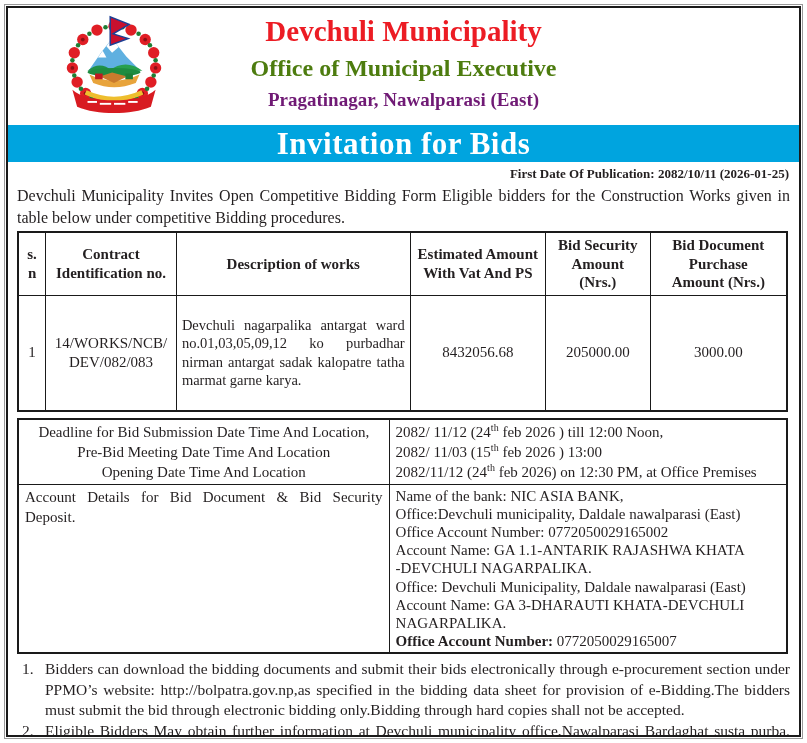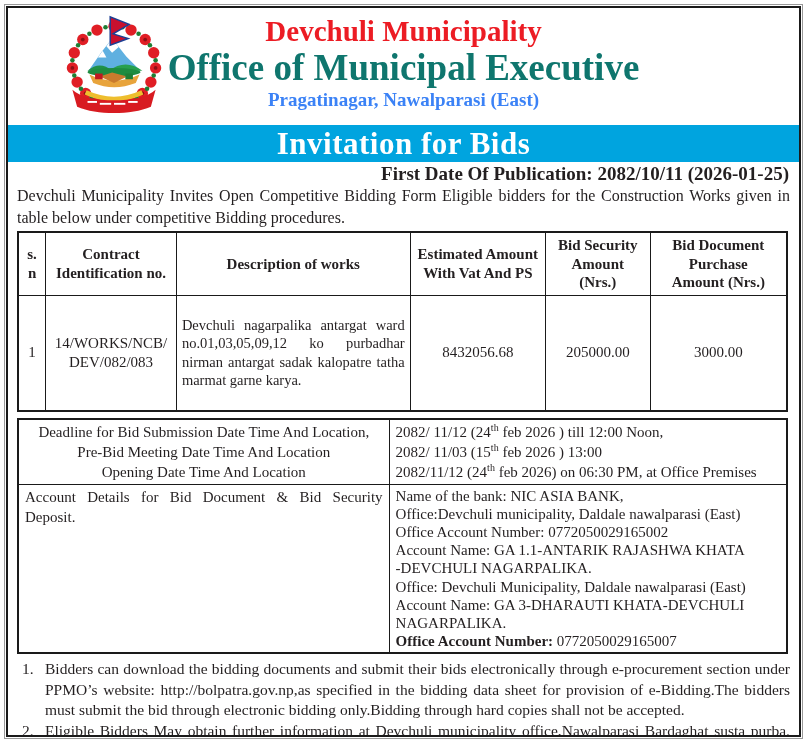--- a/index.html
+++ b/index.html
@@ -8,26 +8,26 @@
     font-family:"Liberation Serif", serif;color:#231f20;box-sizing:border-box;
   }
   .frame{
     position:absolute;inset:6px;border:2px solid #1a1a1a;outline:1px solid #9a9a9a;
     outline-offset:1px;box-sizing:border-box;overflow:hidden;background:#fff;
   }
   
   .hdr{position:relative;height:106px;padding-top:7px;text-align:center;}
   .logo{position:absolute;left:48px;top:6px;width:116px;height:104px;}
   .hdr-muni{font-size:29px;line-height:33px;font-weight:bold;color:#EC1C24;}
-  .hdr-office{font-size:37px;line-height:40px;font-weight:bold;color:#0f766e;}
-  .hdr-addr{font-size:19px;line-height:23px;font-weight:bold;color:#3b82f6;}
+  .hdr-office{font-size:24px;line-height:40px;font-weight:bold;color:#4d7c0f;}
+  .hdr-addr{font-size:19px;line-height:23px;font-weight:bold;color:#701a75;}
   
   .banner{margin-top:4px;height:37px;background:#00A4DF;display:flex;align-items:center;justify-content:center;}
   .banner span{color:#ffffff;font-weight:bold;font-size:31px;letter-spacing:.5px;}
-  .pubdate{margin:2px 10px 0 0;text-align:right;font-weight:bold;font-size:19px;line-height:20px;}
+  .pubdate{margin:2px 10px 0 0;text-align:right;font-weight:bold;font-size:13px;line-height:20px;}
   .intro{margin:1px 9px 0 9px;font-size:16px;line-height:21.5px;text-align:justify;}
   
   table{border-collapse:collapse;margin:3px 9px 0 9px;width:771px;table-layout:fixed;}
   .bids th,.bids td,.details td{border:1.5px solid #1a1a1a;}
   .bids{border:2px solid #1a1a1a;}
   .details{border:2px solid #1a1a1a;margin-top:6px;}
   .bids th{font-size:15px;line-height:18.5px;font-weight:bold;text-align:center;vertical-align:middle;padding:3px 2px;white-space:pre-line;}
   .bids td{font-size:15px;line-height:18.5px;text-align:center;vertical-align:middle;padding:2px 3px;}
   .bids td.desc{text-align:justify;font-size:14.5px;padding:20px 5px;}
   .pre{white-space:pre-line;}
@@ -181,21 +181,21 @@
 
     <table class="details">
       <tbody>
         <tr>
           <td class="label pre">Deadline for Bid Submission Date Time And Location,
 Pre-Bid Meeting Date Time And Location
 Opening Date Time And Location</td>
           <td class="value">
             <div class="dline"><span>2082/ 11/12 (24</span><sup>th</sup><span> feb 2026 ) till 12:00 Noon,</span></div>
             <div class="dline"><span>2082/ 11/03  (15</span><sup>th</sup><span> feb 2026 ) 13:00</span></div>
-            <div class="dline"><span>2082/11/12 (24</span><sup>th</sup><span> feb 2026) on 06:30 PM, at Office Premises</span></div>
+            <div class="dline"><span>2082/11/12 (24</span><sup>th</sup><span> feb 2026) on 12:30 PM, at Office Premises</span></div>
           </td>
         </tr>
         <tr>
           <td class="label acct-label">Account Details  for Bid Document &amp; Bid Security Deposit.</td>
           <td class="value">
             <div class="aline">Name of the bank: NIC ASIA BANK,</div>
             <div class="aline">Office:Devchuli municipality, Daldale  nawalparasi (East)</div>
             <div class="aline">Office Account Number: 0772050029165002</div>
             <div class="aline">Account Name: GA 1.1-ANTARIK RAJASHWA KHATA</div>
             <div class="aline">-DEVCHULI NAGARPALIKA.</div>

